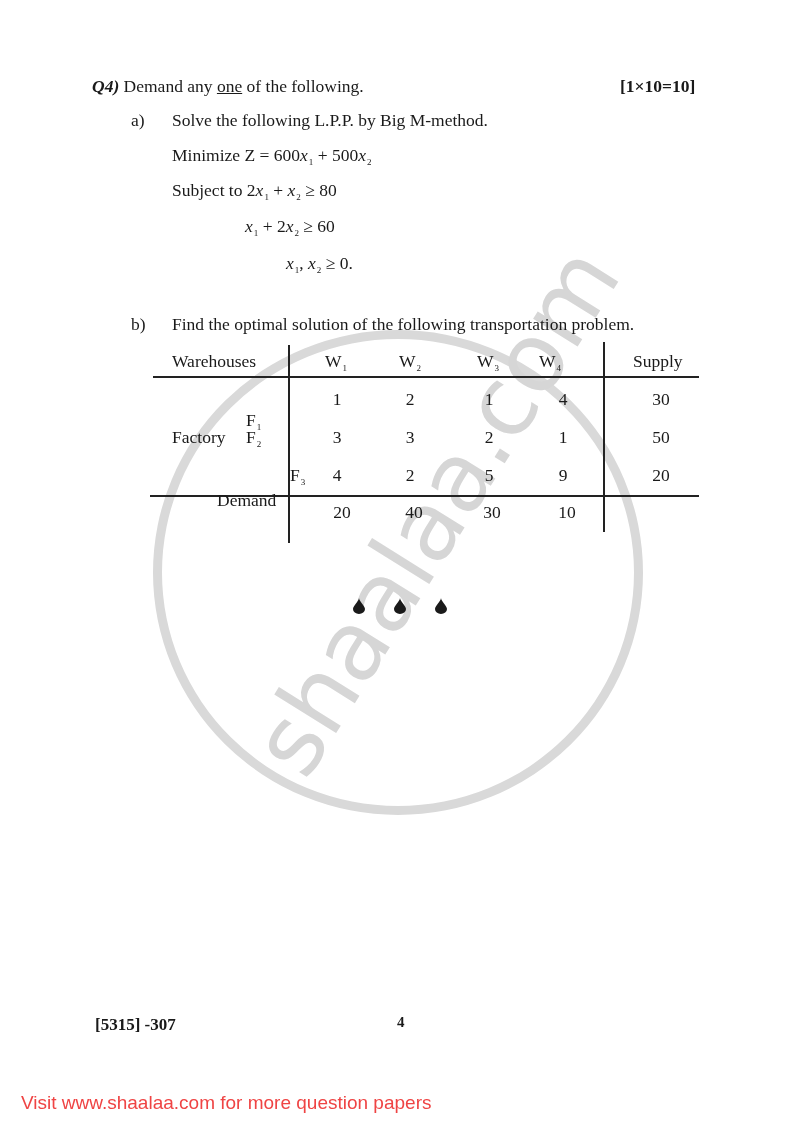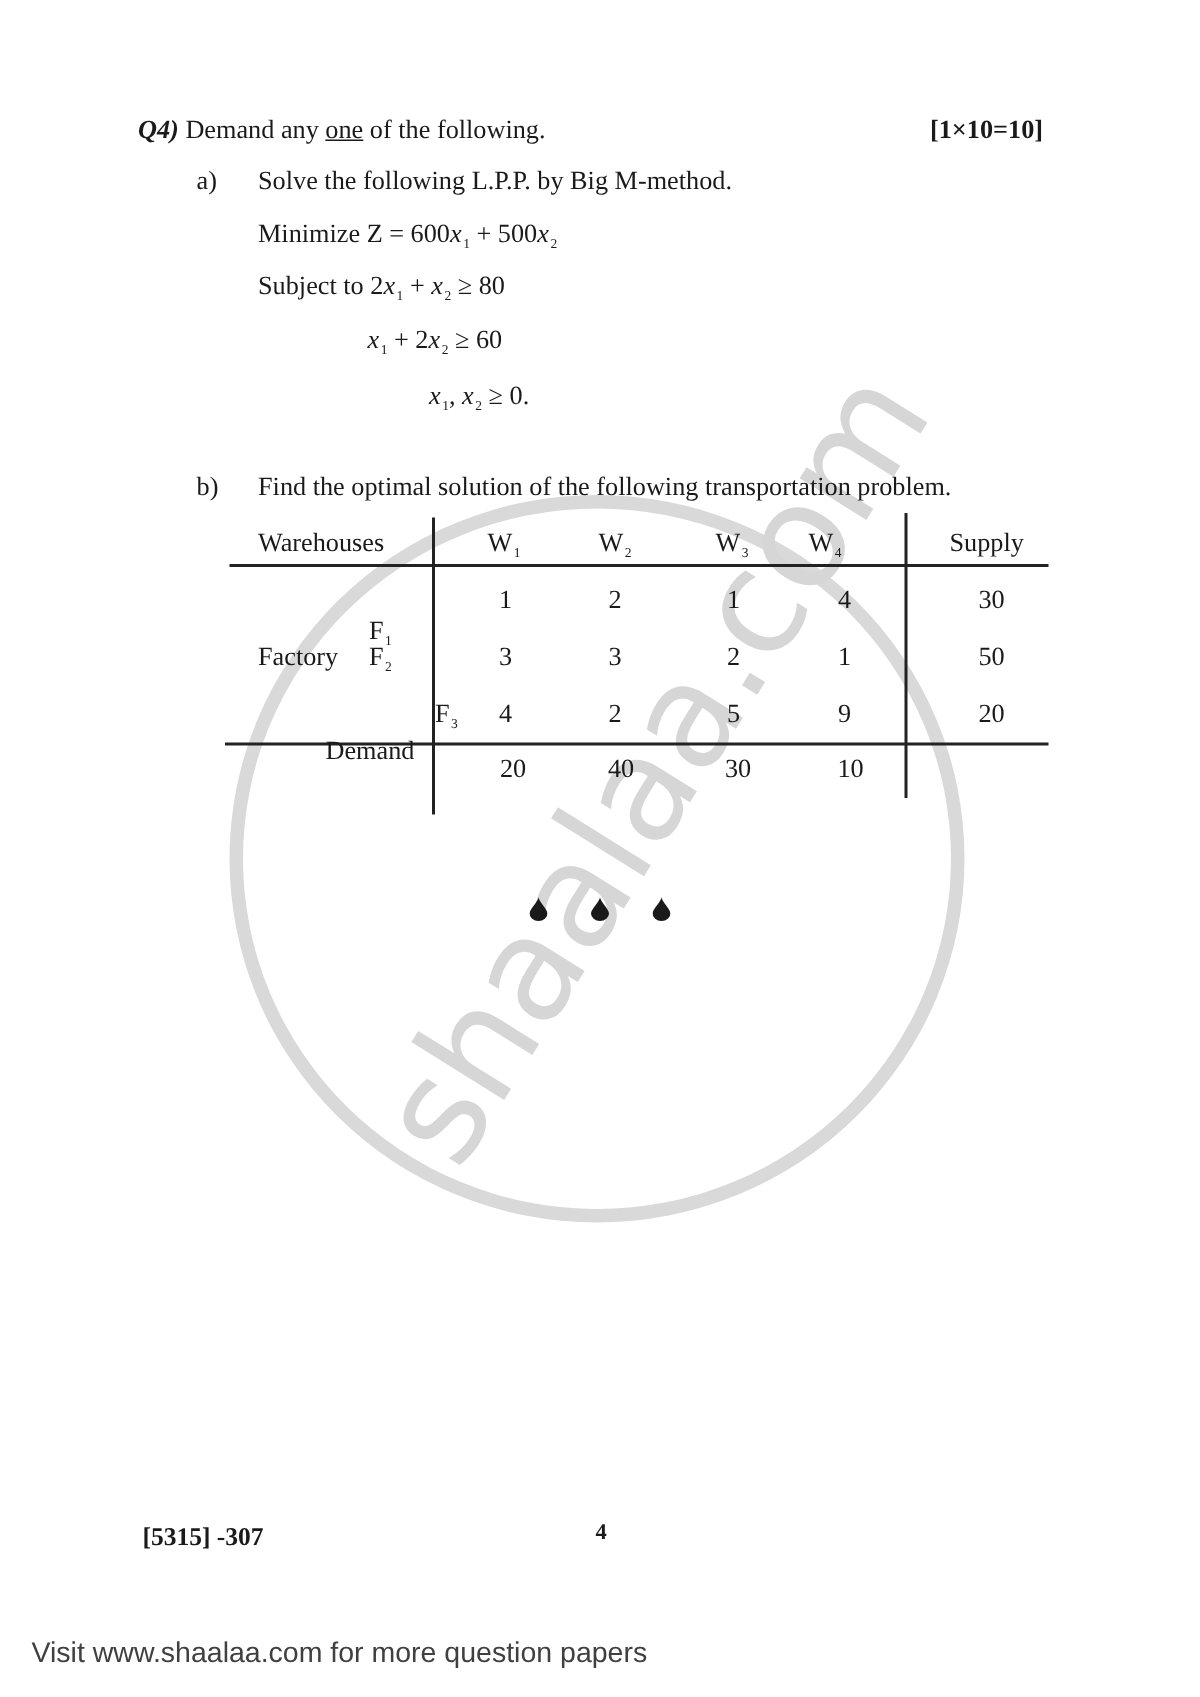--- a/index.html
+++ b/index.html
@@ -17,21 +17,21 @@
                  border: 9px solid #d9d9d9; border-radius: 50%; box-sizing: border-box; }
     .wm-text { position: absolute; left: 195px; top: 520px; font-family: "DejaVu Sans", sans-serif;
                font-size: 96px; color: #d6d6d6; transform: rotate(-58deg); transform-origin: left top;
                letter-spacing: -1px; left: 230px; top: 735px; }
 
     
     .tbl-line { position: absolute; background: #222; }
     .cell { position: absolute; font-size: 17.5px; text-align: center; width: 40px; }
     .drop { position: absolute; width: 12px; height: 16px; }
 
-    .footer-text { font-family: "Liberation Sans", "DejaVu Sans", sans-serif; font-size: 19px; color: #404040; }
+    .footer-text { font-family: "Liberation Sans", "DejaVu Sans", sans-serif; font-size: 19px; color: #ef4444; }
   </style>
 </head>
 <body>
 
 <div class="wm-circle"></div>
 <div class="wm-text">shaalaa.com</div>
 
 <div class="abs t17" style="left:92px; top:76px;">
   <span class="bold" style="font-style:italic;">Q4)</span>
   <span><span>Demand any </span><span class="u">one</span><span> of the following.</span></span>

